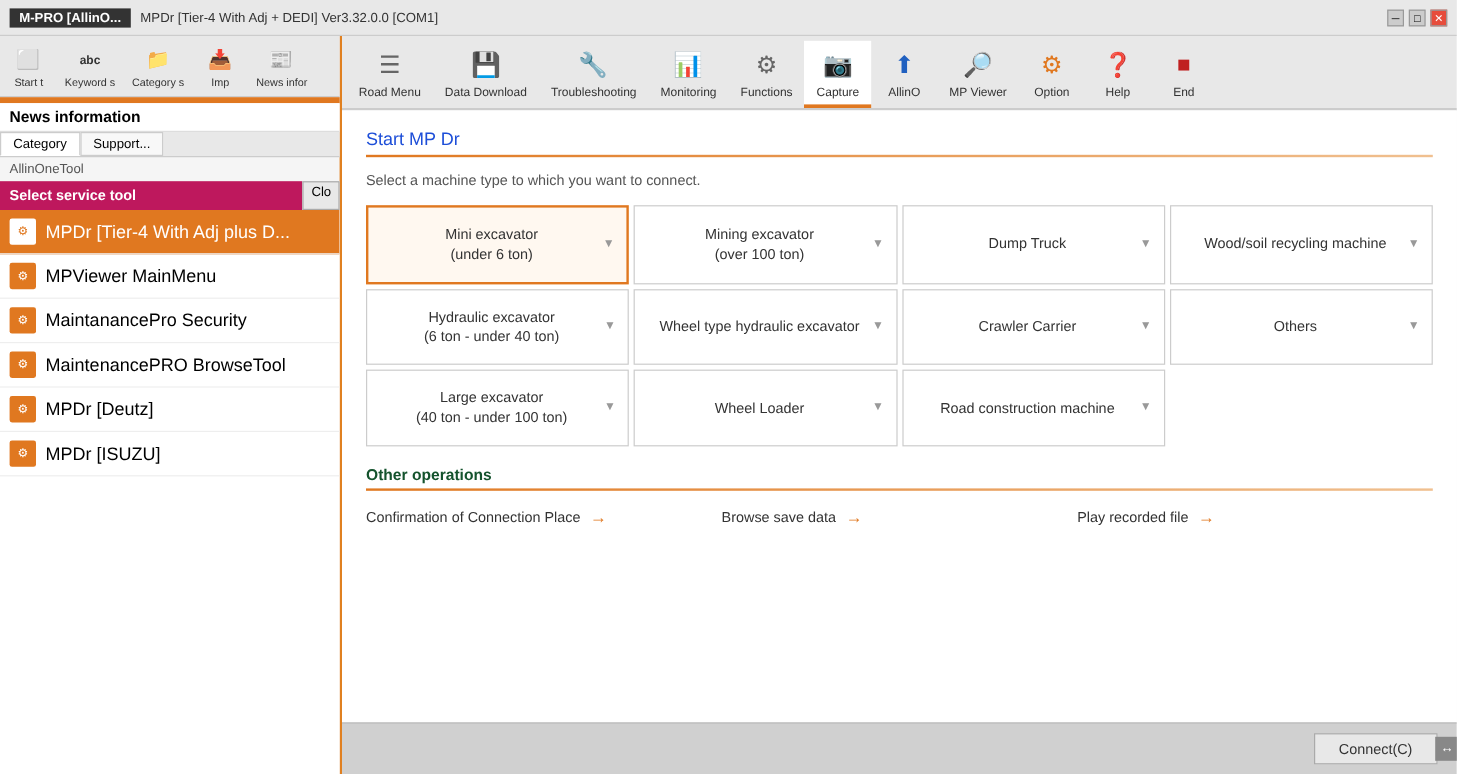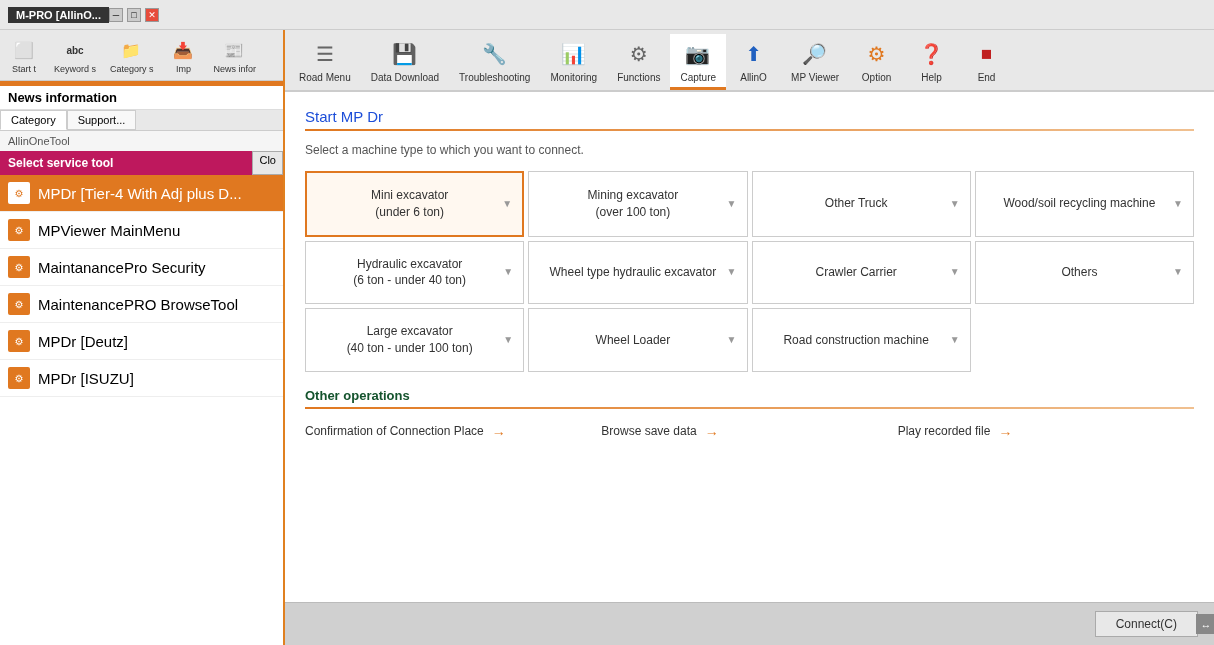--- a/index.html
+++ b/index.html
@@ -322,20 +322,21 @@
       font-size: 12px;
       cursor: pointer;
       color: #333;
     }
   </style>
 </head>
 <body>
 
 <div class="title-bar">
   <span class="title-bar-left">M-PRO [AllinO...</span>
+  <span class="title-bar-title">MPDr [Tier-4 With Adj + DEDI] Ver3.32.0.0 [COM1]</span>
   <div class="title-bar-controls">
     <div class="title-btn">─</div>
     <div class="title-btn">□</div>
     <div class="title-btn close">✕</div>
   </div>
 </div>
 
 <div class="app-wrapper">
 
   <div class="left-panel">
@@ -464,21 +465,21 @@
       <div class="machine-grid">
         <div class="machine-cell selected">
           <span class="machine-cell-text">Mini excavator<br>(under 6 ton)</span>
           <span class="machine-cell-arrow">▼</span>
         </div>
         <div class="machine-cell">
           <span class="machine-cell-text">Mining excavator<br>(over 100 ton)</span>
           <span class="machine-cell-arrow">▼</span>
         </div>
         <div class="machine-cell">
-          <span class="machine-cell-text">Other Truck</span>
+          <span class="machine-cell-text">Dump Truck</span>
           <span class="machine-cell-arrow">▼</span>
         </div>
         <div class="machine-cell">
           <span class="machine-cell-text">Wood/soil recycling machine</span>
           <span class="machine-cell-arrow">▼</span>
         </div>
 
         <div class="machine-cell">
           <span class="machine-cell-text">Hydraulic excavator<br>(6 ton - under 40 ton)</span>
           <span class="machine-cell-arrow">▼</span>

